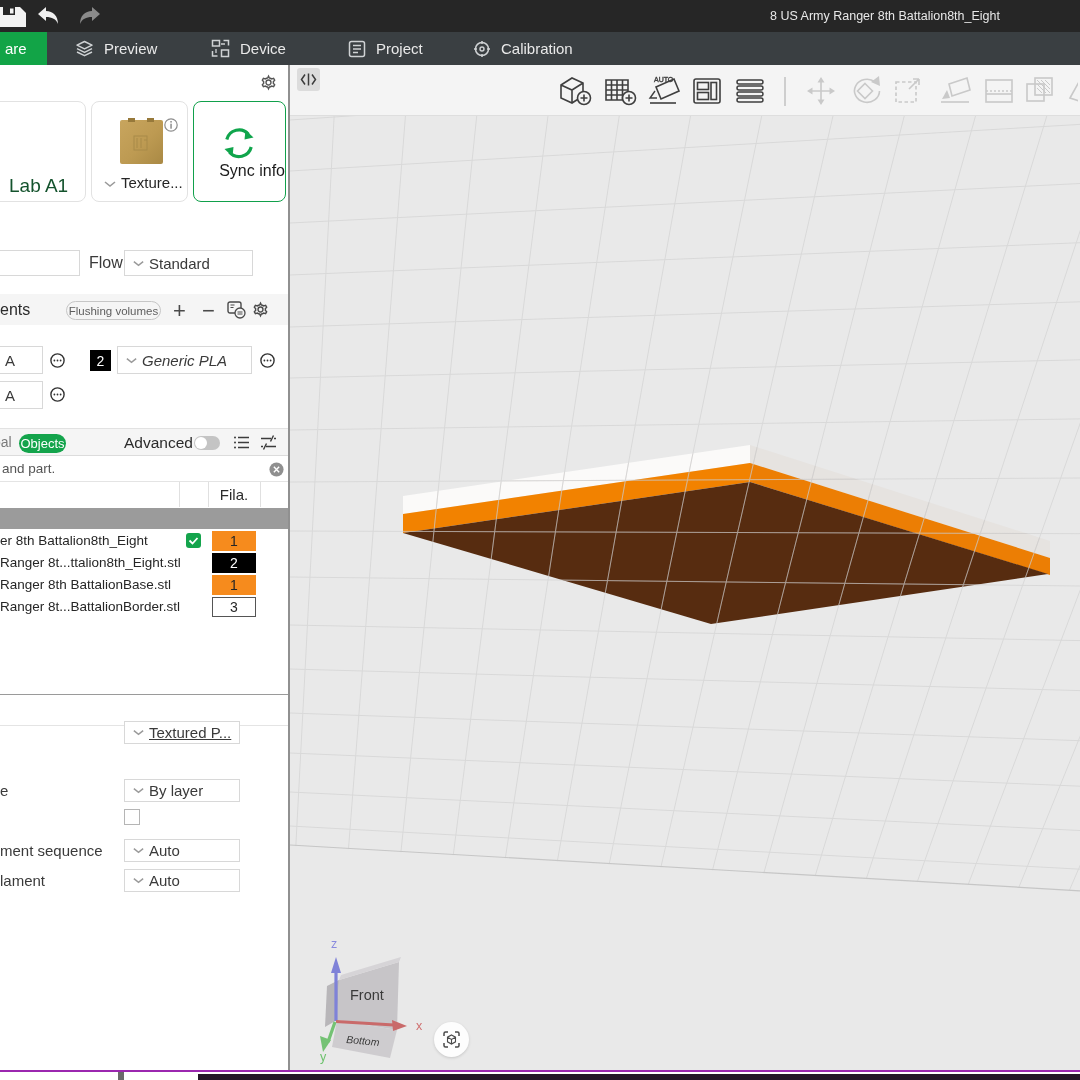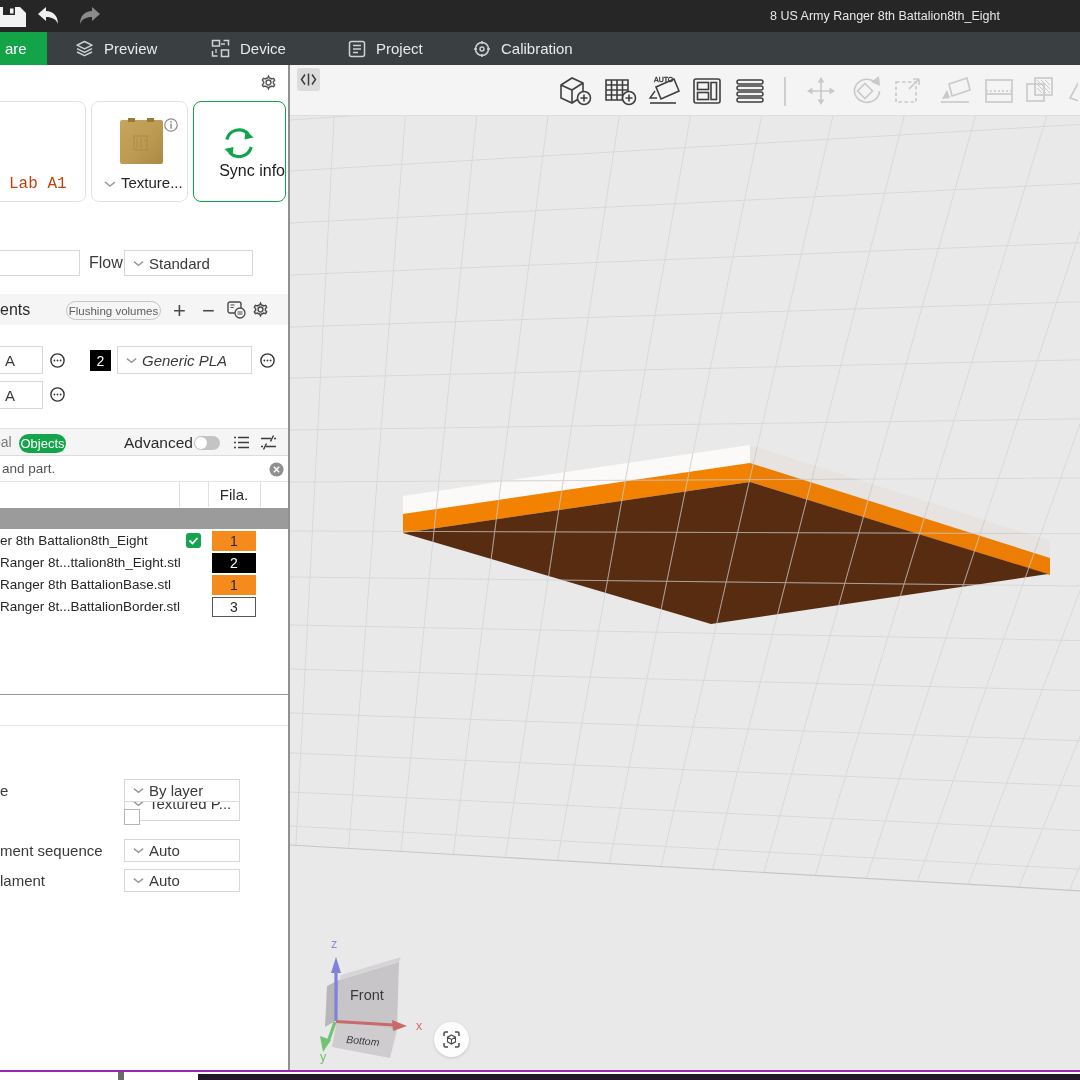--- a/index.html
+++ b/index.html
@@ -70,21 +70,21 @@
       <path d="M9 1 v3 M9 14 v3 M1 9 h3 M14 9 h3" stroke="#cfd2d4" stroke-width="1.5"></path>
     </svg>Calibration</div>
 </div>
 <div class="abs" id="panel">
 
   <svg class="abs" style="left:260px;top:9px" width="17" height="17" viewBox="0 0 24 24">
     <path fill="none" stroke="#555" stroke-width="2" d="M12 8.5 a3.5 3.5 0 1 0 0 7 a3.5 3.5 0 1 0 0 -7 Z M12 3 l1.2 2.6 a6.6 6.6 0 0 1 3.2 1.3 l2.8-.8 1.5 2.6 -1.9 2.1 a6.6 6.6 0 0 1 0 2.4 l1.9 2.1 -1.5 2.6 -2.8-.8 a6.6 6.6 0 0 1 -3.2 1.3 L12 21 l-1.2-2.6 a6.6 6.6 0 0 1 -3.2-1.3 l-2.8.8 -1.5-2.6 1.9-2.1 a6.6 6.6 0 0 1 0-2.4 L3.3 8.7 4.8 6.1 l2.8.8 a6.6 6.6 0 0 1 3.2-1.3 Z"></path>
   </svg>
 
   <div class="card" style="left:-62px;width:148px;">
-    <div class="abs" style="left:70px;top:73px;font-size:16px;color:#c2410c;font-family:Liberation Mono, monospace;">Lab A1</div>
+    <div class="abs" style="left:70px;top:73px;font-size:19px;color:#14532d;">Lab A1</div>
   </div>
   <div class="card" style="left:91px;width:97px;">
     <svg class="abs" style="left:28px;top:16px" width="43" height="46" viewBox="0 0 43 46">
       <defs>
           <linearGradient id="gold" x1="0" y1="0" x2="1" y2="1">
         <stop offset="0" stop-color="#c8a55e"></stop>
             <stop offset=".55" stop-color="#bd9a52"></stop>
             <stop offset="1" stop-color="#a98944"></stop>
       </linearGradient>
         </defs>
@@ -207,21 +207,21 @@
   <div class="filacell" style="left:212px;top:466px;background:#f68b1d;color:#262626;">1</div>
   <div class="rowtxt" style="left:0;top:490px;">Ranger 8t...ttalion8th_Eight.stl</div>
   <div class="filacell" style="left:212px;top:488px;background:#000;color:#fff;">2</div>
   <div class="rowtxt" style="left:0;top:512px;">Ranger 8th BattalionBase.stl</div>
   <div class="filacell" style="left:212px;top:510px;background:#f68b1d;color:#262626;">1</div>
   <div class="rowtxt" style="left:0;top:534px;">Ranger 8t...BattalionBorder.stl</div>
   <div class="filacell" style="left:212px;top:532px;background:#fff;color:#262626;border:1px solid #555;">3</div>
 
   <div class="abs" style="left:0;top:629px;width:288px;height:1px;background:#9a9a9a;"></div>
   <div class="abs" style="left:0;top:660px;width:288px;height:1px;background:#e4e4e4;"></div>
-  <div class="dd" style="left:124px;top:720px;width:116px;height:36px;">
+  <div class="dd" style="left:124px;top:656px;width:116px;height:23px;text-decoration:underline;">
     <svg class="chev" viewBox="0 0 14 12">
         <path d="M2 4 l5 4 5-4" fill="none" stroke="#9a9a9a" stroke-width="1.6"></path>
       </svg>Textured P...</div>
   <div class="lbl" style="left:0;top:717px;">e</div>
   <div class="dd" style="left:124px;top:714px;width:116px;height:23px;">
     <svg class="chev" viewBox="0 0 14 12">
         <path d="M2 4 l5 4 5-4" fill="none" stroke="#9a9a9a" stroke-width="1.6"></path>
       </svg>By layer</div>
   <div class="abs" style="left:124px;top:744px;width:16px;height:16px;border:1px solid #b5b5b5;background:#fff;"></div>
   <div class="lbl" style="left:0;top:777px;">ment sequence</div>

